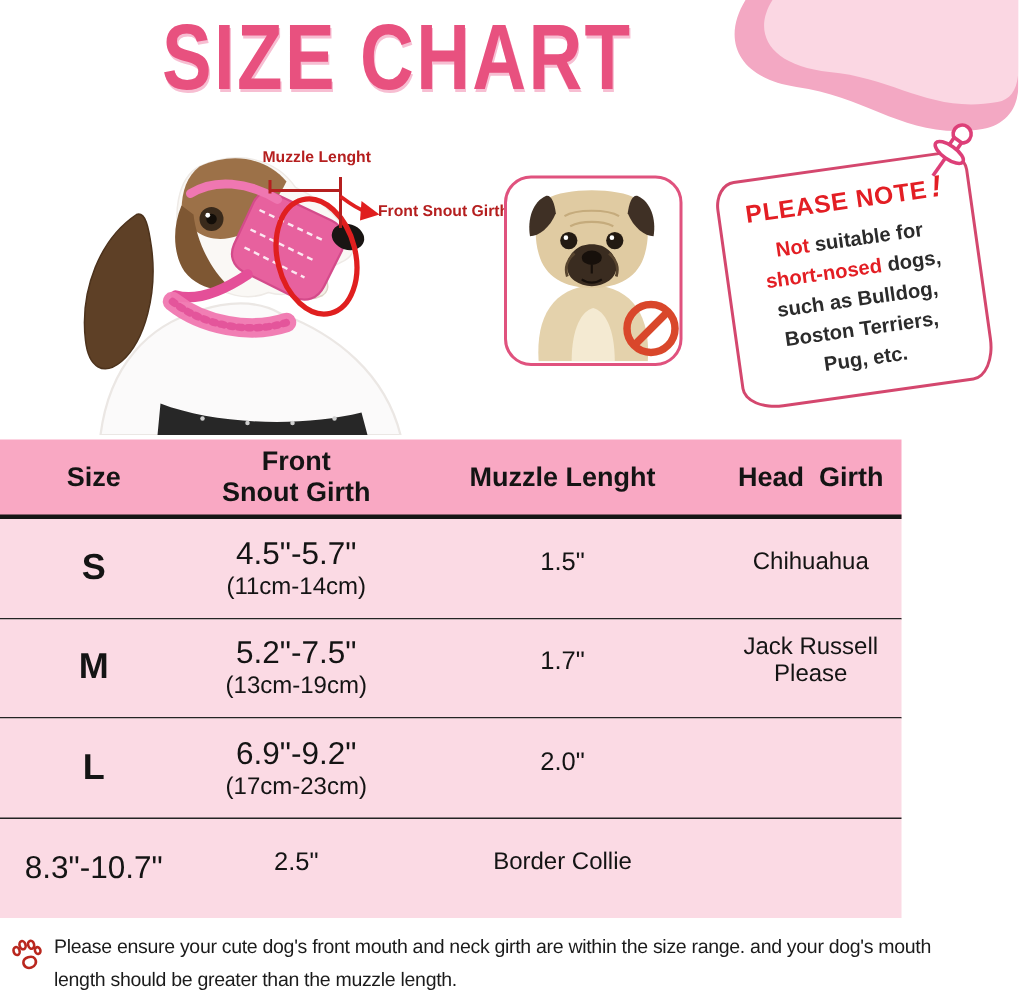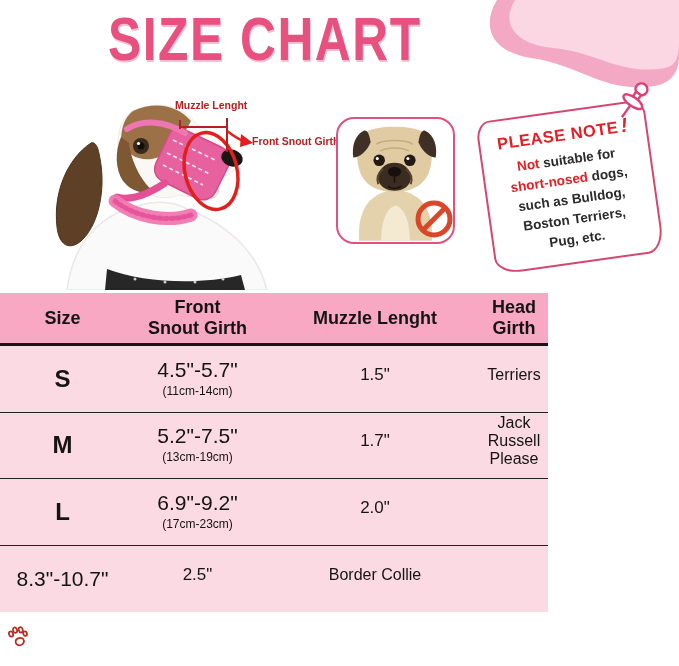--- a/index.html
+++ b/index.html
@@ -49,30 +49,30 @@
     padding:10px 4px 12px 4px;
     text-align:center;
   }
   .note-heading{ font-size:16.5px; font-weight:bold; color:#e31e24; letter-spacing:0.5px; margin-bottom:5px; white-space:nowrap;}
   .note-heading .bang{ font-size:20px; font-style:italic; margin-left:3px; }
   .note-line{ font-size:13.5px; font-weight:bold; color:#2b2b2b; line-height:20px; white-space:nowrap; }
   .note-line .red{ color:#e31e24; }
   .pin{ position:absolute; left:130px; top:-20px; }
 
   
-  .size-table{ position:absolute; left:0; top:293px; width:548px; }
+  .size-table{ position:absolute; left:0; top:293px; width:601px; }
   .trow{ display:grid; grid-template-columns:125px 145px 210px 1fr; align-items:center; }
   .thead{ height:53px; background:#f9a8c3; border-bottom:3px solid #151515; }
   .thead .cell{ font-size:18px; font-weight:bold; color:#141414; text-align:center; line-height:21px; white-space:pre-wrap; }
   .tbody-row{ height:66.5px; background:#fbdae4; border-bottom:1.5px solid #232323; }
   .tbody-row:last-child{ border-bottom:none; }
   .cell{ text-align:center; color:#141414; }
   .cell .size-letter{ font-size:24px; font-weight:bold; }
   .cell .inch{ font-size:21px; line-height:25px; }
-  .cell .cm{ font-size:12px; line-height:19px; }
+  .cell .cm{ font-size:16px; line-height:19px; }
   .cell .muzzle-val{ font-size:17px; position:relative; top:-4px; }
   .cell .breed{ font-size:16px; position:relative; top:-4px; }
 
   
   .footer{ position:absolute; left:6px; top:620px; width:670px; display:flex; }
   .paw{ flex:0 0 auto; margin-top:4px; }
   .footer-text{ margin-left:6px; font-size:13px; letter-spacing:-0.2px; color:#1b1b1b; line-height:22px; white-space:nowrap; }
 </style>
 </head>
 <body>
@@ -190,21 +190,21 @@
       <div class="cell">Head  Girth</div>
     </div>
 
     <div class="trow tbody-row">
       <div class="cell"><span class="size-letter">S</span></div>
       <div class="cell">
         <div class="inch">4.5"-5.7"</div>
         <div class="cm">(11cm-14cm)</div>
       </div>
       <div class="cell"><span class="muzzle-val">1.5"</span></div>
-      <div class="cell"><span class="breed">Terriers</span></div>
+      <div class="cell"><span class="breed">Chihuahua</span></div>
     </div>
 
     <div class="trow tbody-row">
       <div class="cell"><span class="size-letter">M</span></div>
       <div class="cell">
         <div class="inch">5.2"-7.5"</div>
         <div class="cm">(13cm-19cm)</div>
       </div>
       <div class="cell"><span class="muzzle-val">1.7"</span></div>
       <div class="cell"><span class="breed">Jack Russell Please</span></div>
@@ -231,15 +231,19 @@
   <div class="footer">
     <svg class="paw" width="24" height="24" viewBox="0 0 24 24">
       <g transform="rotate(-18 12 12)" fill="none" stroke="#b9271e" stroke-width="1.7">
         <ellipse cx="6" cy="8" rx="2" ry="2.7"></ellipse>
         <ellipse cx="11" cy="5.5" rx="2" ry="2.8"></ellipse>
         <ellipse cx="16.5" cy="7" rx="2" ry="2.7"></ellipse>
         <ellipse cx="19.5" cy="12" rx="1.8" ry="2.3"></ellipse>
         <path d="M8,16.5 C9,13.5 15,13.5 16,16.5 C17,19.5 14.5,21.5 12,21.5 C9.5,21.5 7,19.5 8,16.5 Z"></path>
       </g>
     </svg>
+    <div class="footer-text">
+      <div>Please ensure your cute dog's front mouth and neck girth are within the size range. and your dog's mouth</div>
+      <div>length should be greater than the muzzle length.</div>
+    </div>
   </div>
 
 </div>
 
 </body></html>

